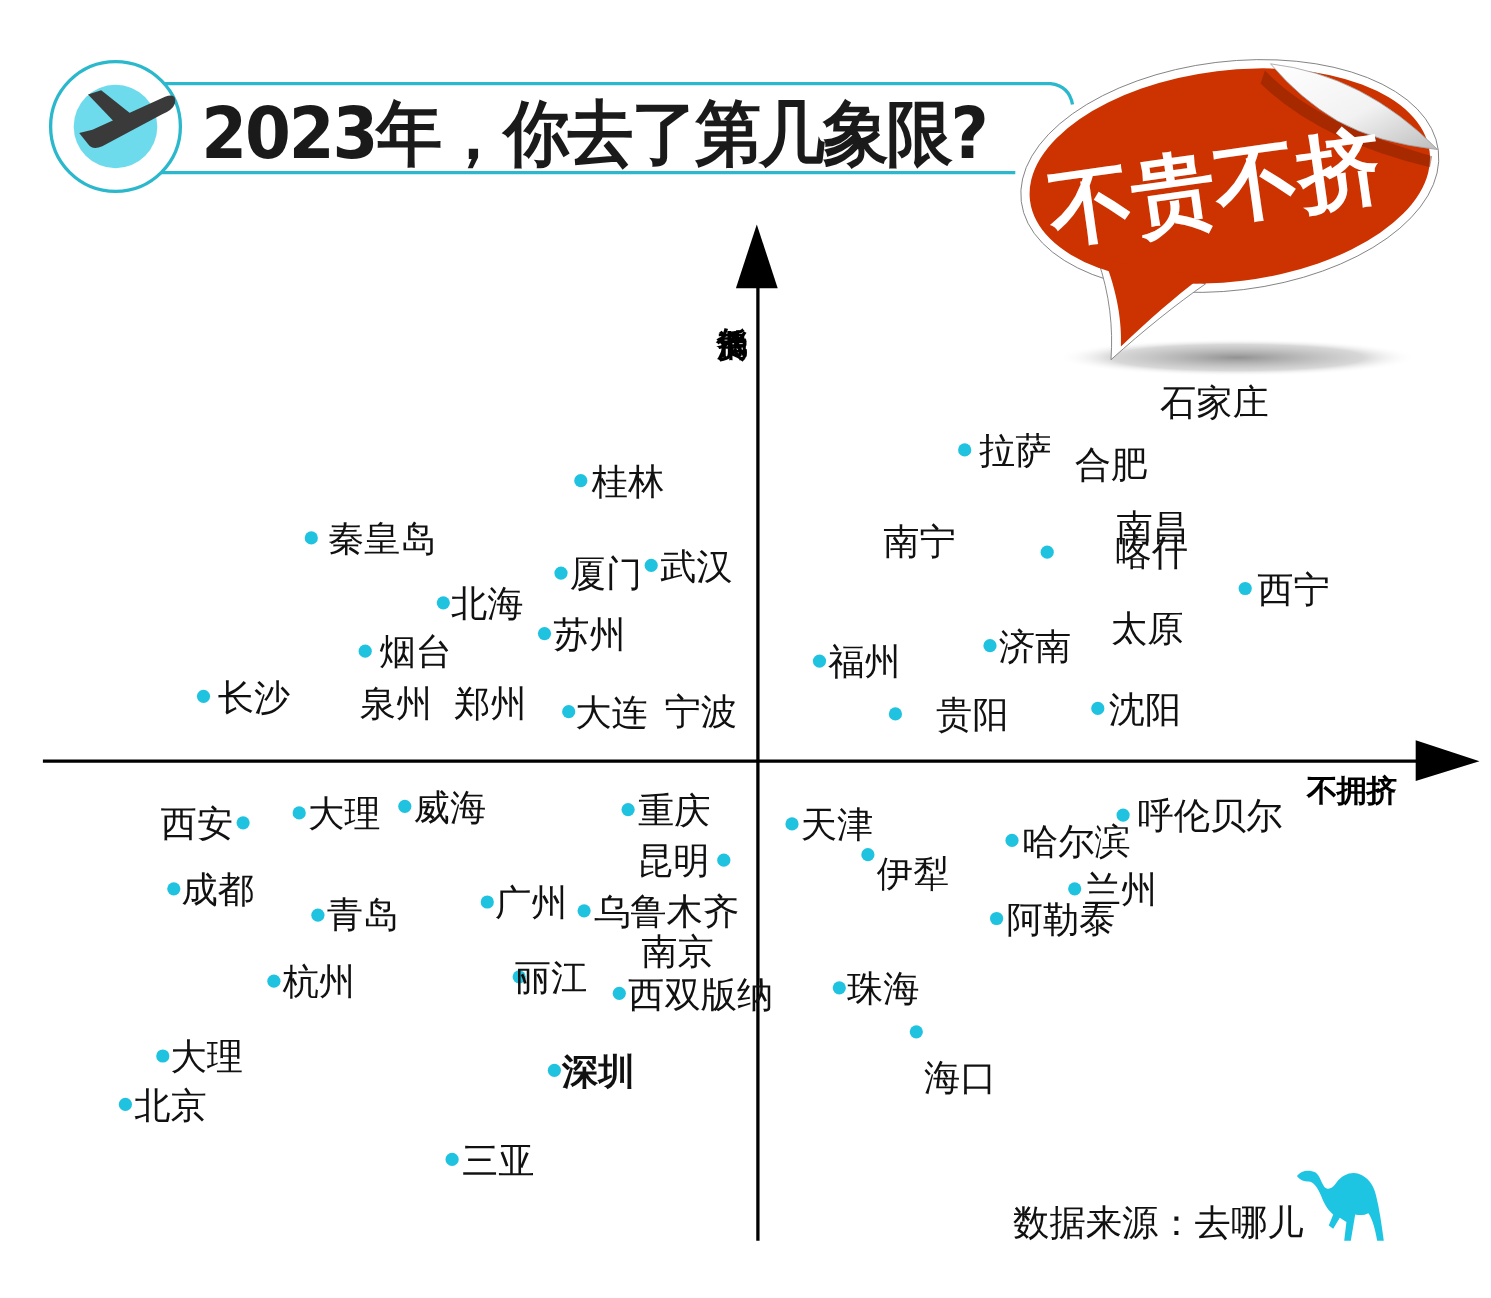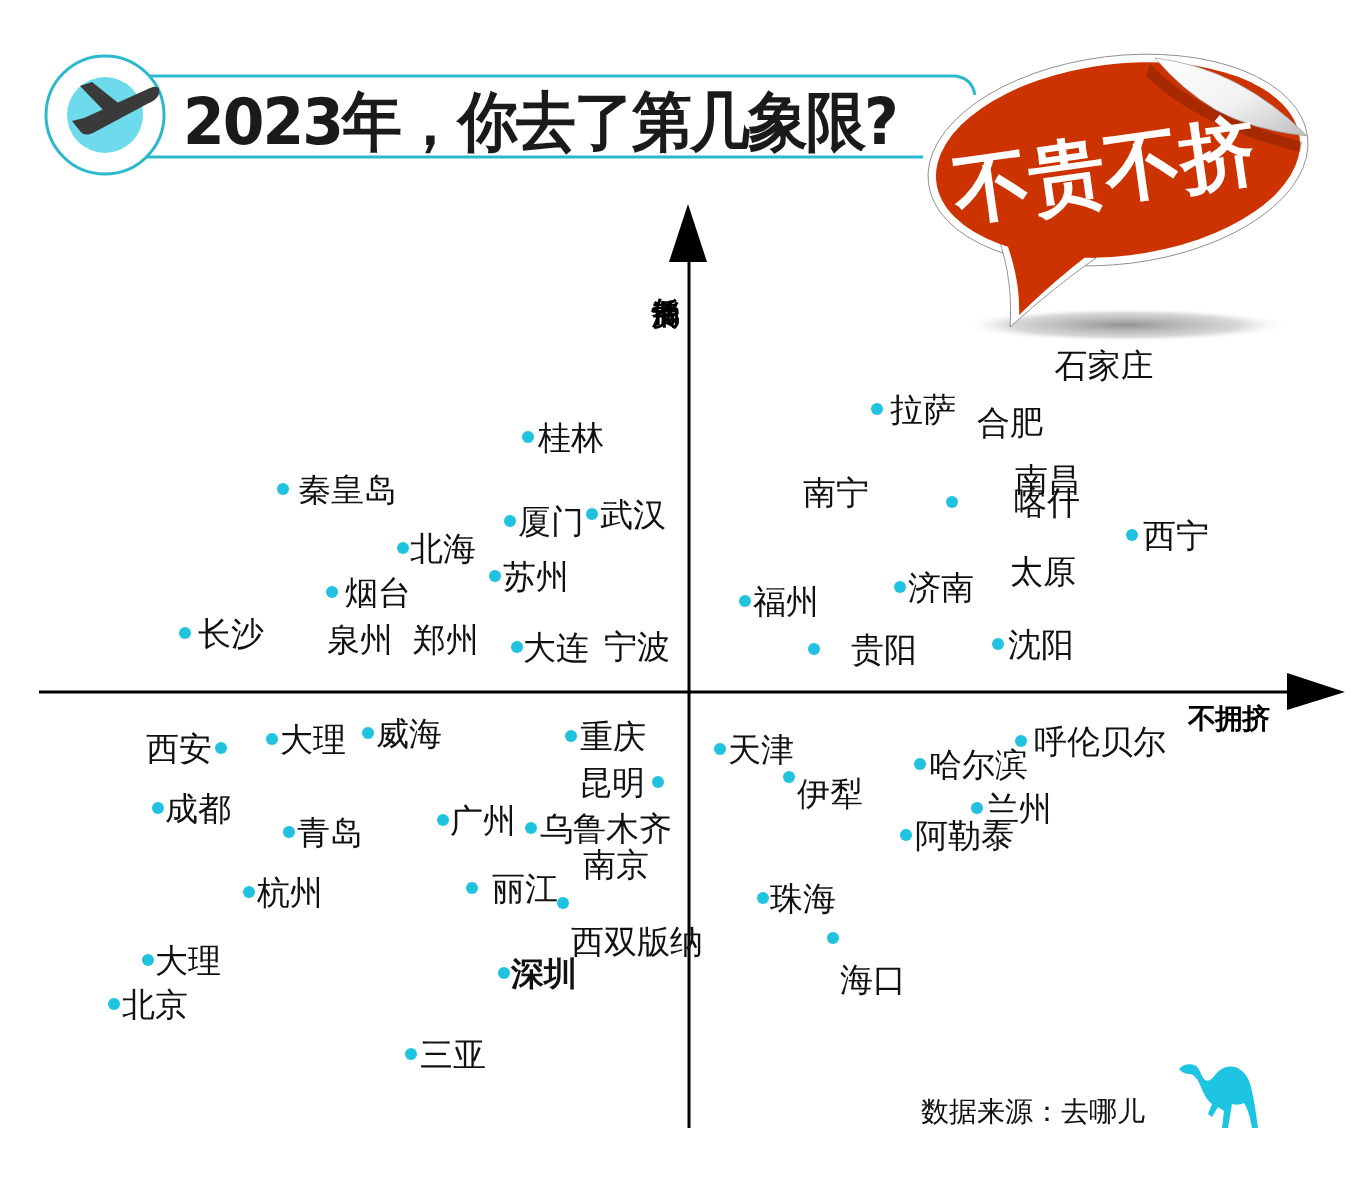--- a/index.html
+++ b/index.html
@@ -6,21 +6,21 @@
   body { width: 1355px; height: 1180px; position: relative; overflow: hidden;
          font-family: "DejaVu Sans", "Liberation Sans", sans-serif; color: #111; }
   #gfx { position: absolute; left: 0; top: 0; width: 1355px; height: 1180px; pointer-events: none; }
   .title { position: absolute; left: 183px; top: 86px; font-size: 60px; font-weight: 900;
            letter-spacing: -2px; line-height: 66px; white-space: nowrap; color: #1a1a1a;
            font-family: "DejaVu Sans", sans-serif; transform: scaleY(1.08); transform-origin: left top; }
   .y-axis-label { position: absolute; left: 650px; top: 276px; font-size: 28px; font-weight: 900;
                   line-height: 30px; writing-mode: vertical-rl; letter-spacing: 1px; color: #000; }
   .x-axis-label { position: absolute; left: 1188px; top: 703px; font-size: 28px; font-weight: 900;
                   line-height: 32px; white-space: nowrap; color: #000; letter-spacing: -1px; }
-  .source { position: absolute; left: 921px; top: 1094px; font-size: 28px; line-height: 36px;
+  .source { position: absolute; left: 921px; top: 1094px; font-size: 33px; line-height: 36px;
             white-space: nowrap; color: #111; }
   #points-layer { position: absolute; left: 0; top: 0; width: 1355px; height: 1180px; }
   .dot { position: absolute; width: 12px; height: 12px; border-radius: 50%; }
   .plabel { position: absolute; font-size: 33px; line-height: 32px; white-space: nowrap; color: #111;
             font-family: "DejaVu Sans", sans-serif; }
 </style>
 </head>
 <body>
 
 <svg id="gfx" viewBox="0 0 1355 1180" xmlns="http://www.w3.org/2000/svg">
@@ -208,25 +208,25 @@
     </div>
     <div>
       <span class="plabel" style="left: 616px; top: 865px; transform: translate(-50%, -50%);">南京</span>
     </div>
     <div>
       <span class="dot" style="left: 243px; top: 886px; background: rgb(31, 195, 224);"></span>
       <span class="plabel" style="left: 257px; top: 877px;">杭州</span>
     </div>
     <div>
       <span class="dot" style="left: 466px; top: 882px; background: rgb(31, 195, 224);"></span>
-      <span class="plabel" style="left: 492px; top: 873px;">丽江</span>
+      <span class="plabel" style="left: 468px; top: 873px;">丽江</span>
     </div>
     <div>
       <span class="dot" style="left: 557px; top: 897px; background: rgb(31, 195, 224);"></span>
-      <span class="plabel" style="left: 571px; top: 888px; margin-top: 38px;">西双版纳</span>
+      <span class="plabel" style="left: 571px; top: 888px;">西双版纳</span>
     </div>
     <div>
       <span class="dot" style="left: 142px; top: 954px; background: rgb(31, 195, 224);"></span>
       <span class="plabel" style="left: 155px; top: 945px;">大理</span>
     </div>
     <div>
       <span class="dot" style="left: 108px; top: 998px; background: rgb(31, 195, 224);"></span>
       <span class="plabel" style="left: 122px; top: 989px;">北京</span>
     </div>
     <div>

